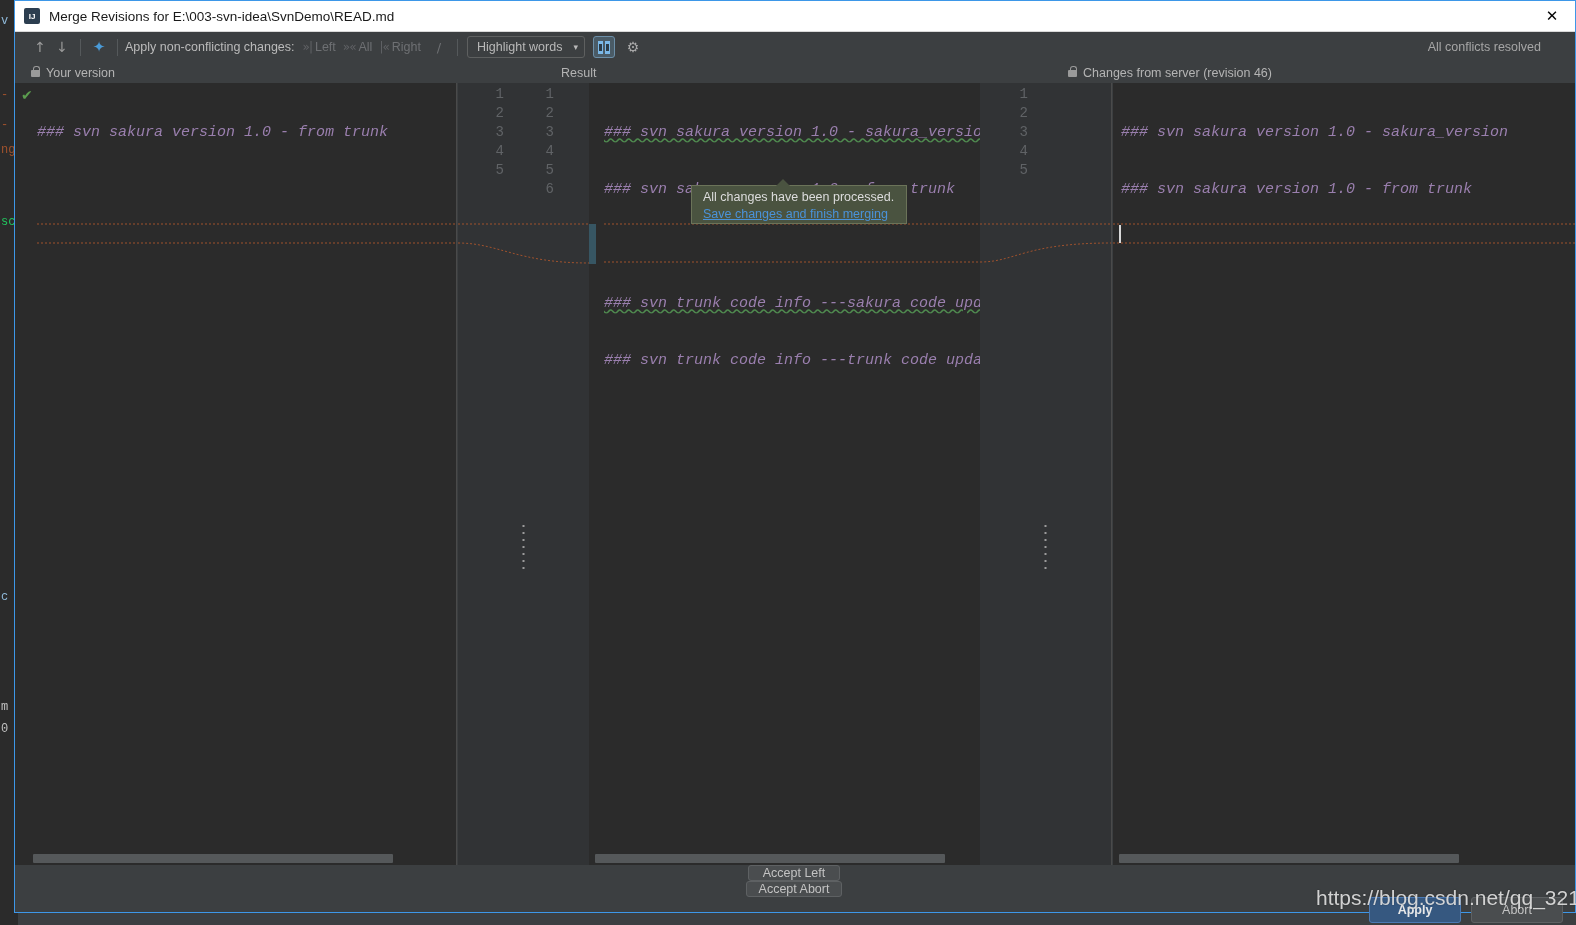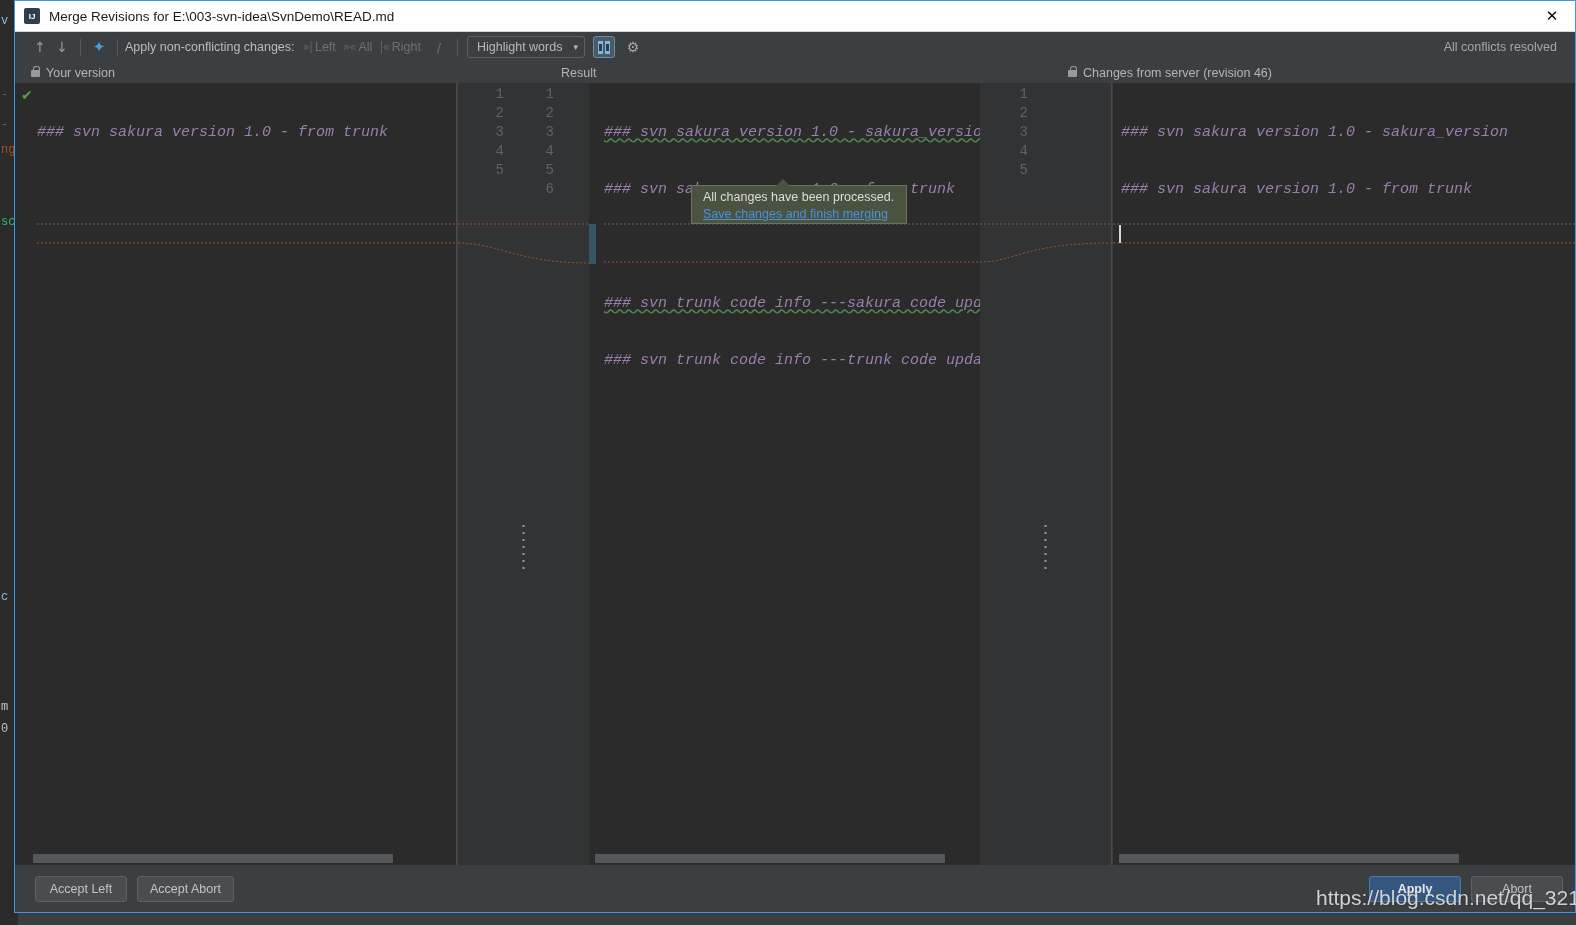--- a/index.html
+++ b/index.html
@@ -116,21 +116,21 @@
     content: ""; position: absolute; left: 1px; top: 3px;
     width: 3px; height: 7px; background: #2b3b47;
   }
   #gear-btn {
     width: 24px; height: 22px; margin-left: 6px;
     display: flex; align-items: center; justify-content: center;
     color: #a9a9a9; font-size: 14px;
     font-family: "DejaVu Sans", sans-serif;
   }
   #status-right {
-    margin-left: auto; margin-right: 12px;
+    margin-left: auto; margin-right: 28px;
     font-size: 12.5px; color: #a6a6a6; white-space: nowrap;
   }
 
   
   #headers {
     height: 21px; min-height: 21px;
     background: #3c3f41;
     display: flex; align-items: center;
     font-size: 12.5px; color: #b4b4b4;
     position: relative;
@@ -253,20 +253,21 @@
     background: #55585a; border-radius: 1px;
   }
 
   
   #footer {
     height: 47px; min-height: 47px;
     background: #3c3f41;
     display: flex; align-items: center;
     padding: 0 12px 0 20px;
     position: relative;
+    flex-direction: column;
   }
   .btn {
     height: 26px; min-width: 92px;
     border: 1px solid #5e6163; border-radius: 3px;
     background: #4a4d4f; color: #c3c3c3;
     font-size: 12.5px;
     display: flex; align-items: center; justify-content: center;
     padding: 0 12px; margin-right: 10px;
   }
   .btn.primary {

